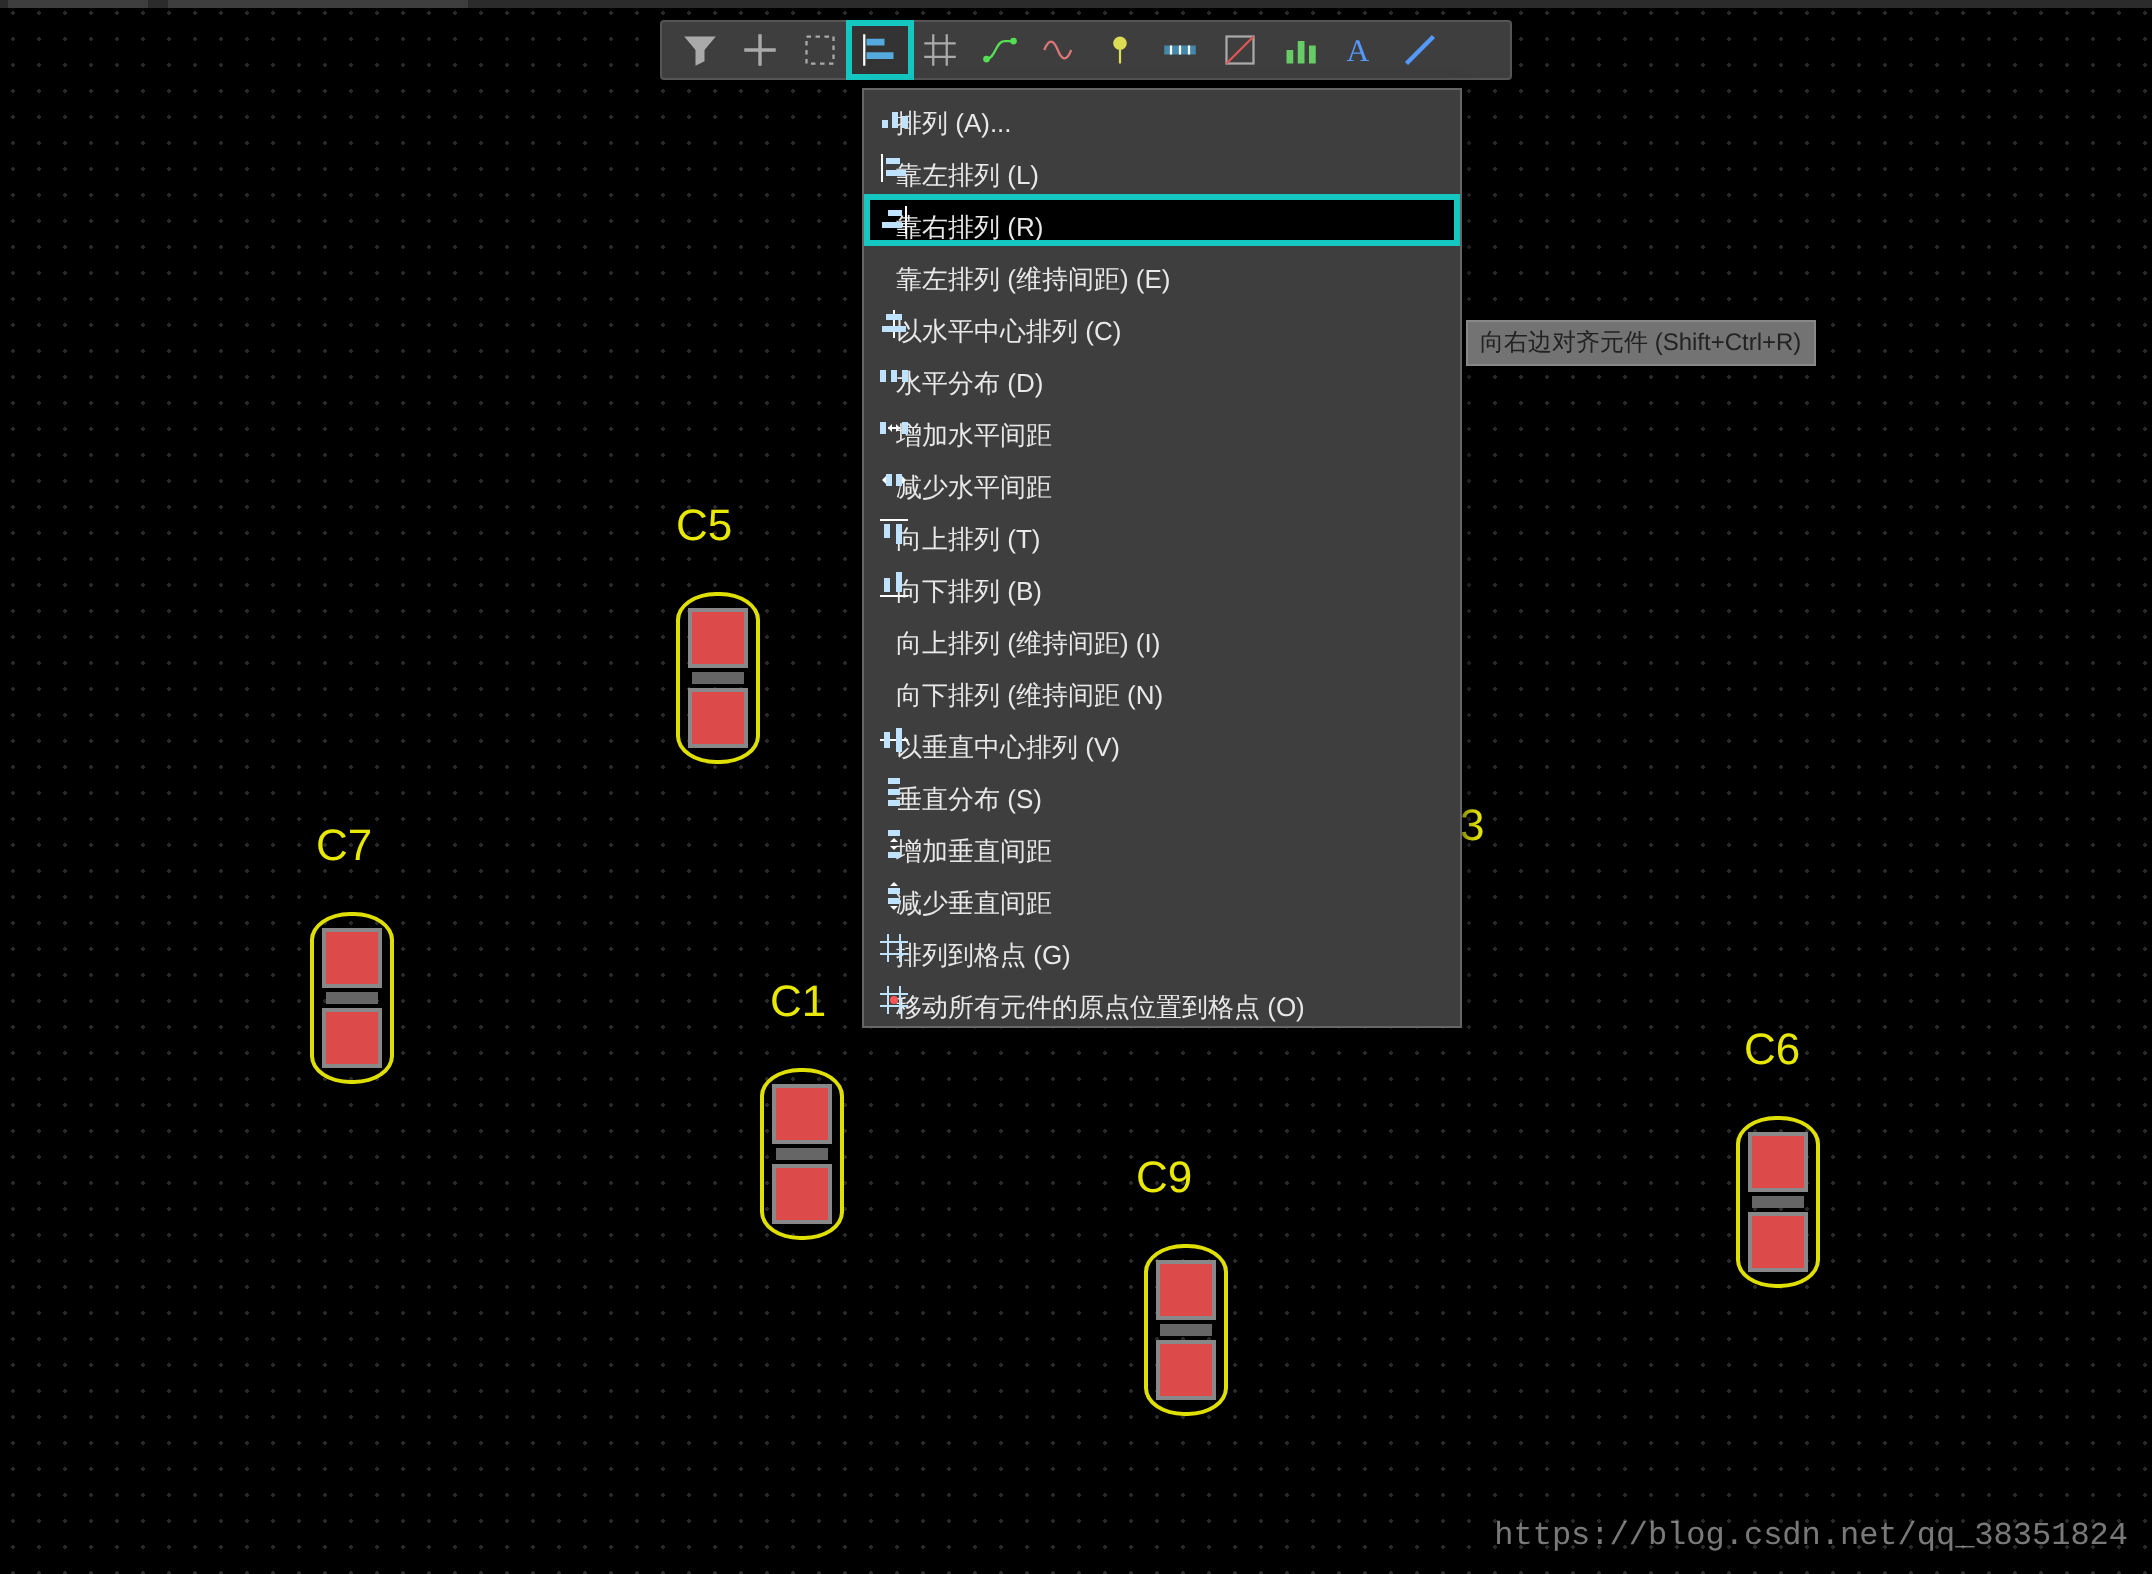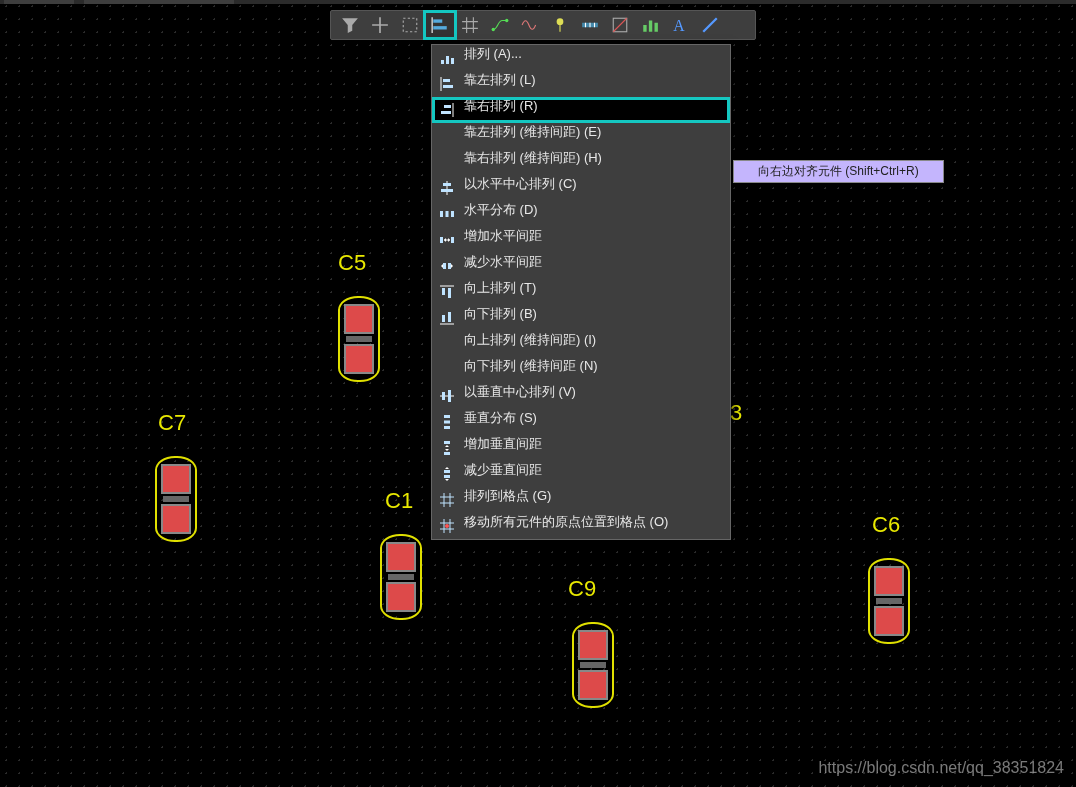--- a/index.html
+++ b/index.html
@@ -51,46 +51,46 @@
     position: absolute;
     left: 431px; top: 44px;
     width: 300px;
     background: #3e3e3e;
     border: 1px solid #666;
     box-shadow: 2px 2px 8px rgba(0,0,0,.6);
   }
   .menu-item {
     height: 26px;
     display: flex;
-    align-items: flex-start;
-    padding-left: 32px;
+    align-items: flex-end;
+    padding-left: 16px;
     color: #e8e8e8;
     cursor: pointer;
     position: relative;
     white-space: nowrap;
   }
   .menu-item.highlight {
     background: #000000;
     outline: 3px solid #14c7c1;
     outline-offset: -3px;
   }
   .menu-icon {
     position: absolute; left: 6px; top: 4px;
     width: 18px; height: 18px;
     display:flex; align-items:center; justify-content:center;
   }
   .menu-icon svg { width:16px; height:16px; }
   
   .tooltip {
     position: absolute;
     left: 733px; top: 160px;
-    background: #c4b5fd;
+    background: #737373;
     color: #222;
     border: 1px solid #888;
-    padding: 2px 24px;
+    padding: 2px 6px;
     font-size: 12px;
     white-space: nowrap;
   }
   
   .comp {
     position: absolute;
     width: 42px; height: 86px;
   }
   .comp .body {
     position: absolute; left: 0; top: 0; width: 42px; height: 86px;
@@ -115,20 +115,21 @@
     font-size: 22px;
     font-family: Arial, sans-serif;
     font-weight: normal;
   }
   
   .watermark {
     position: absolute;
     right: 12px; bottom: 10px;
     color: rgba(220,220,220,0.55);
     font-size: 16px;
+    font-family: Liberation Mono, monospace;
   }
   
   .topbar {
     position:absolute; left:0; top:0; width:1076px; height:4px;
     background:#2b2b2b;
   }
   .topbar .seg {
     position:absolute; top:0; height:4px; background:#3e3e3e;
   }
 </style>
@@ -288,24 +289,20 @@
           <rect x="2" y="9" width="10" height="3" fill="#bfe3ff"></rect>
         </svg>
       </span>
       <span>靠右排列 (R)</span>
     </div>
     <div class="menu-item">
       <span class="menu-icon"></span>
       <span>靠左排列  (维持间距)   (E)</span>
     </div>
     <div class="menu-item">
-      <span class="menu-icon"></span>
-      <span>靠右排列  (维持间距)   (H)</span>
-    </div>
-    <div class="menu-item">
       <span class="menu-icon">
         <svg viewBox="0 0 16 16">
           <path stroke="#fff" d="M8 1v14"></path>
           <rect x="4" y="3" width="8" height="3" fill="#bfe3ff"></rect>
           <rect x="2" y="9" width="12" height="3" fill="#bfe3ff"></rect>
         </svg>
       </span>
       <span>以水平中心排列 (C)</span>
     </div>
     <div class="menu-item">

